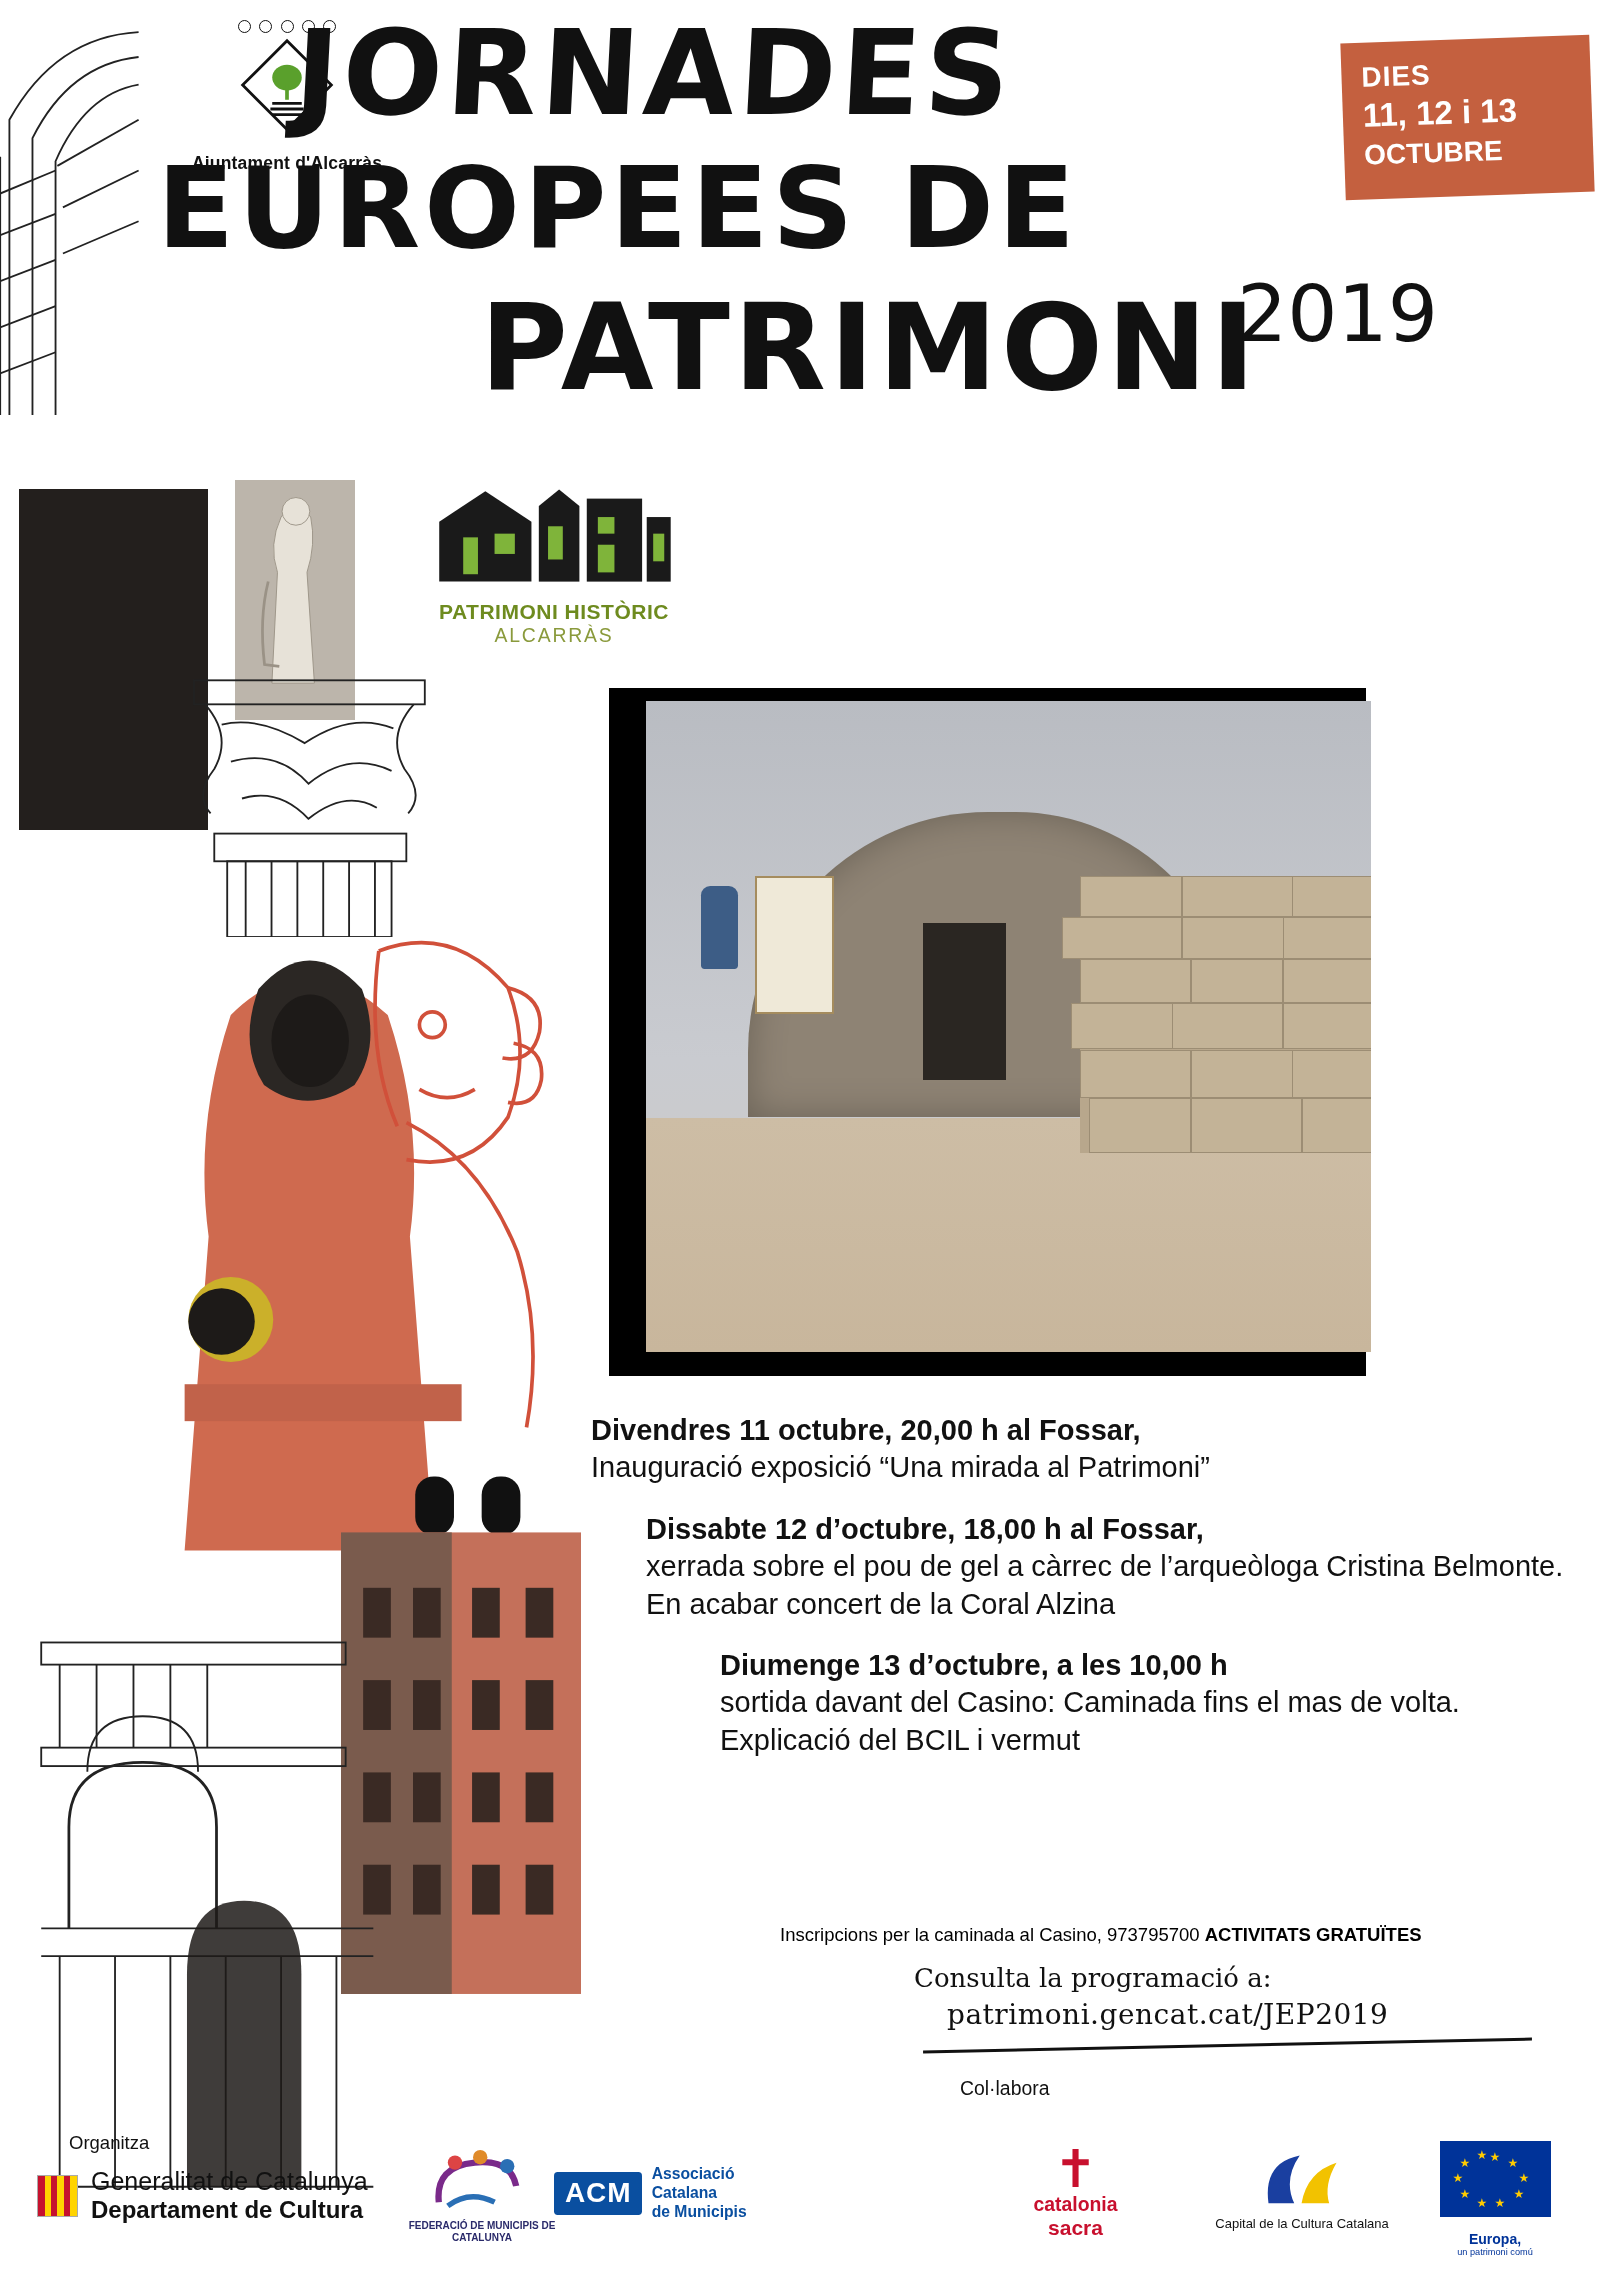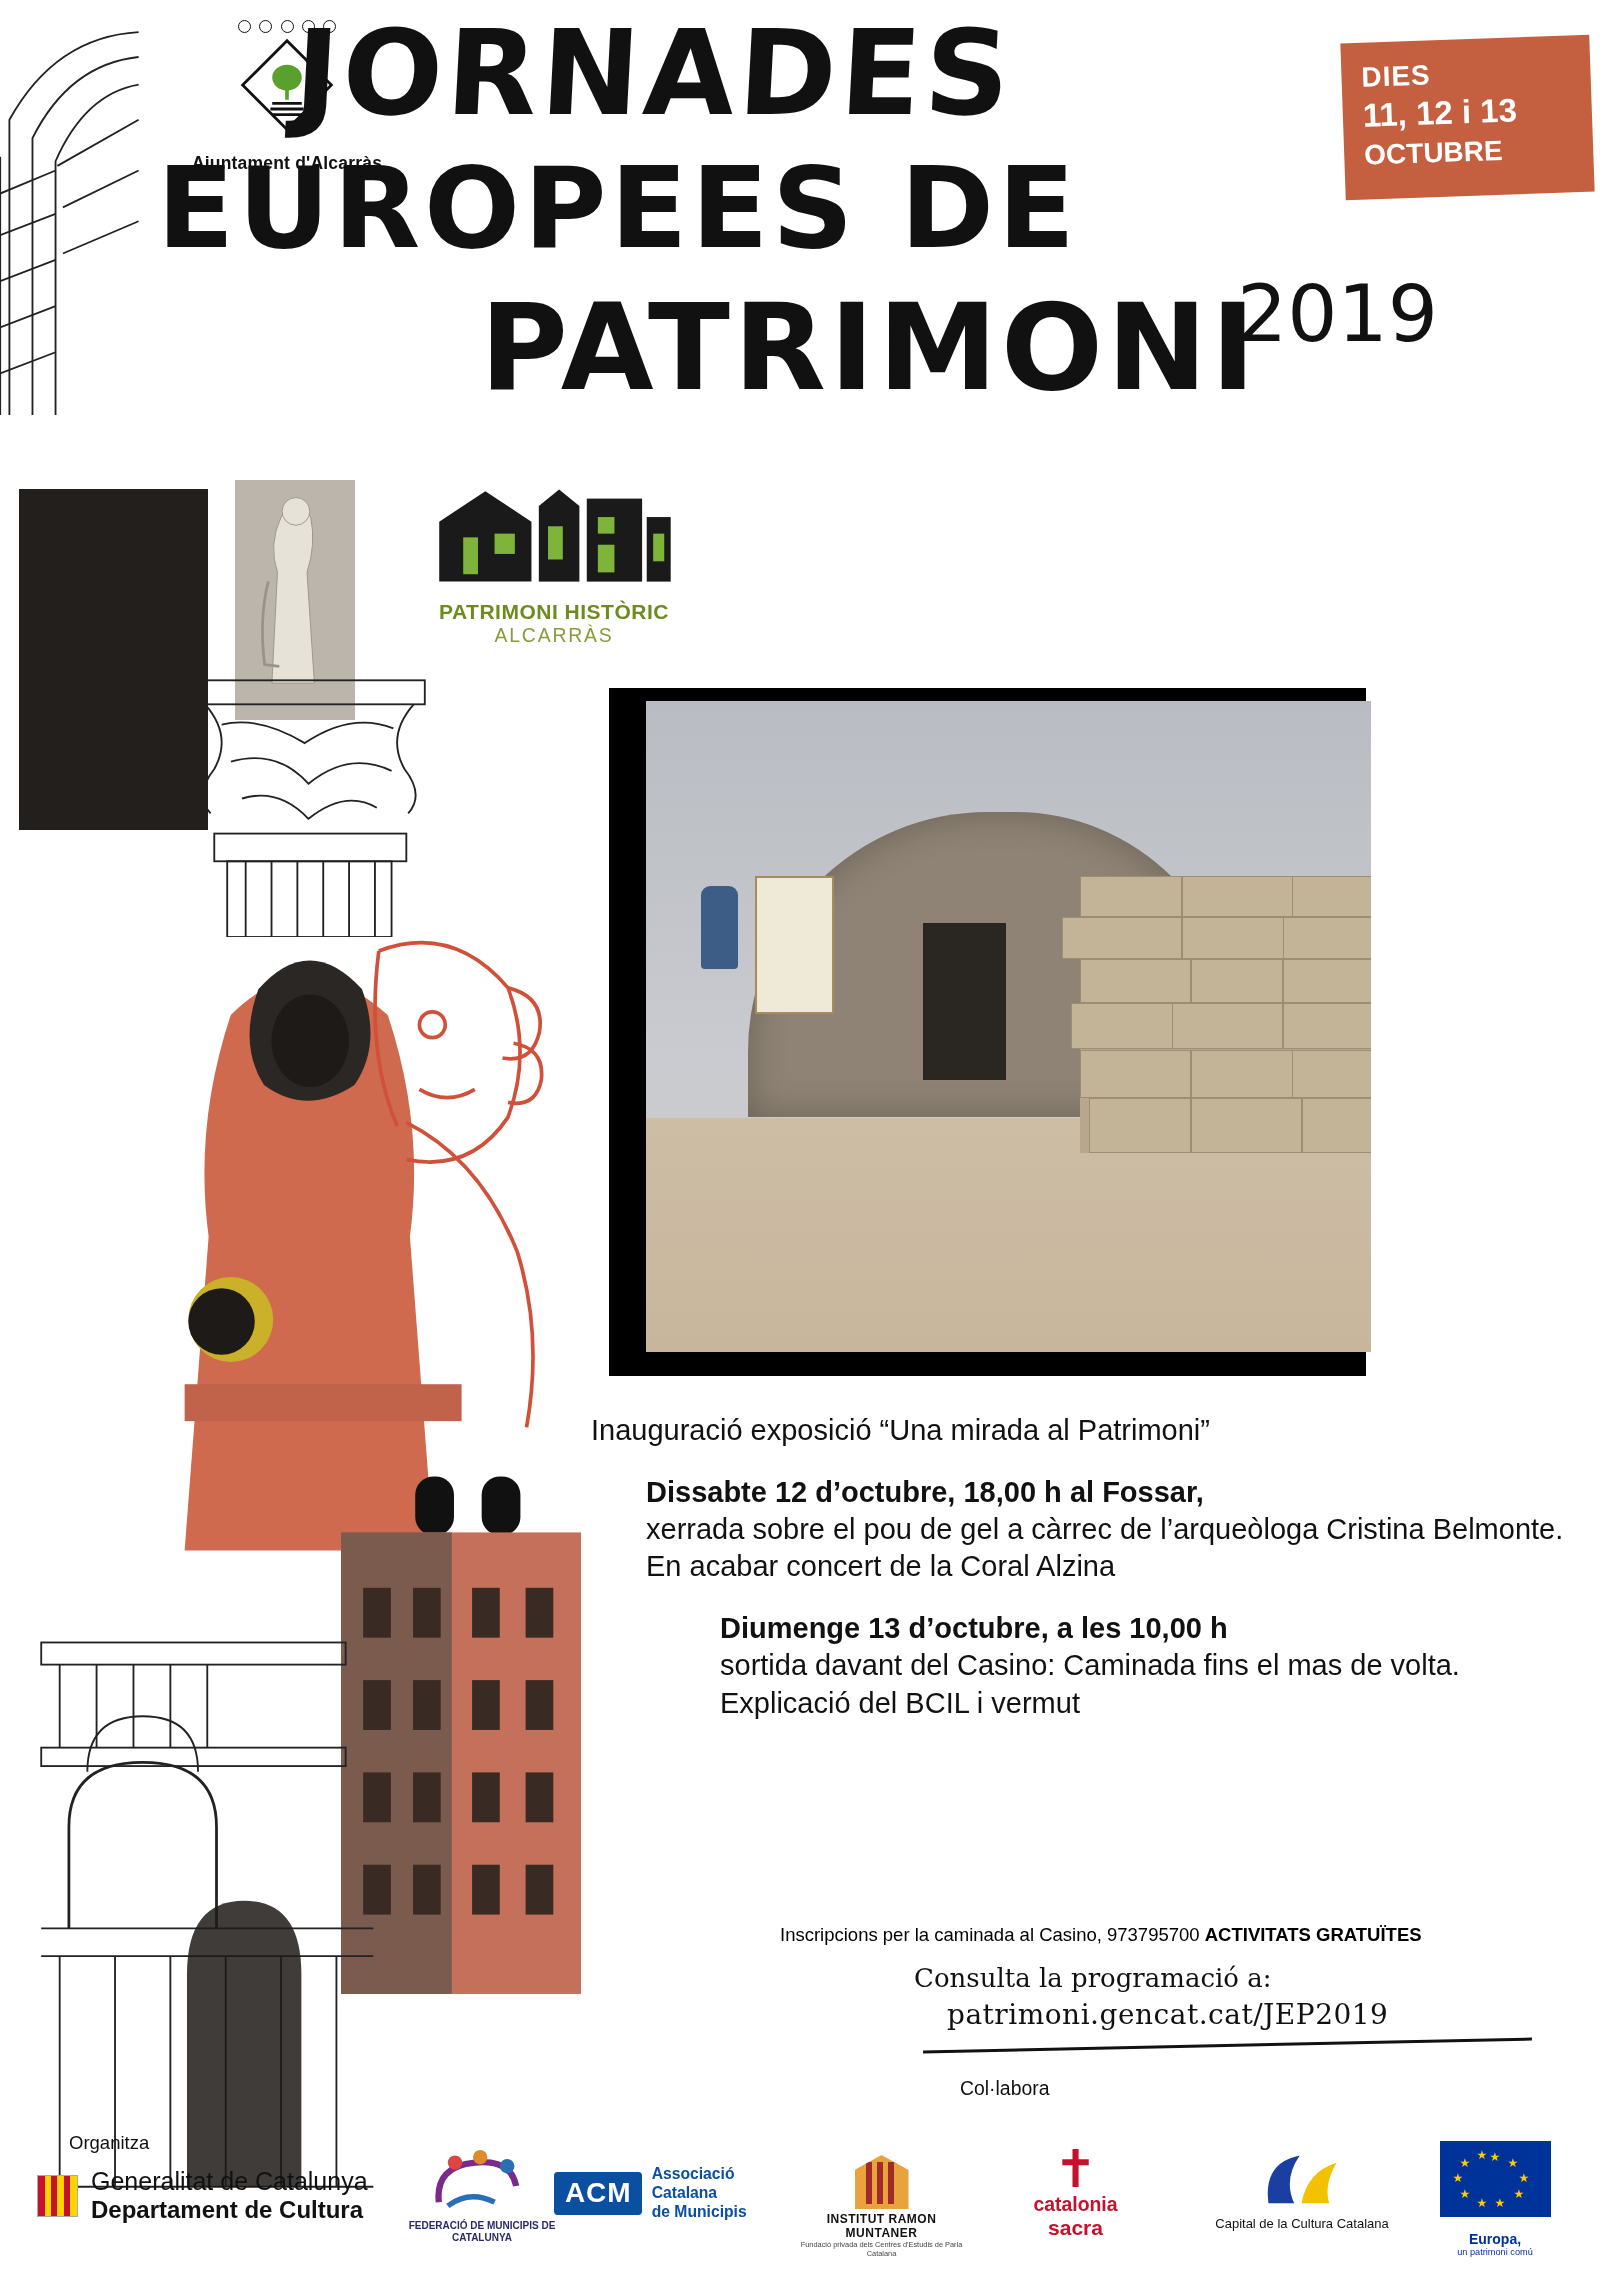--- a/index.html
+++ b/index.html
@@ -318,20 +318,21 @@
       <i style="left:111px;top:222px;width:111px;height:55px"></i>
       <i style="left:222px;top:222px;width:83px;height:55px"></i>
     </div>
     <div class="doorway"></div>
     <div class="panel"></div>
     <div class="person"></div>
   </div>
 
   <div class="program">
     <div class="blk">
+      <div class="p-bold">Divendres 11 octubre, 20,00 h al Fossar,</div>
       <div class="p-reg">Inauguració exposició “Una mirada al Patrimoni”</div>
     </div>
     <div class="blk blk2">
       <div class="p-bold">Dissabte 12 d’octubre, 18,00 h al Fossar,</div>
       <div class="p-reg">xerrada sobre el pou de gel a càrrec de l’arqueòloga Cristina Belmonte. En acabar concert de la Coral Alzina</div>
     </div>
     <div class="blk blk3">
       <div class="p-bold">Diumenge 13 d’octubre, a les 10,00 h</div>
       <div class="p-reg">sortida davant del Casino: Caminada fins el mas de volta. Explicació del BCIL i vermut</div>
     </div>
@@ -372,25 +373,20 @@
 
   <div class="logo-acm">
     <div class="box">ACM</div>
     <div class="cap">
       <div>Associació</div>
       <div>Catalana</div>
       <div>de Municipis</div>
     </div>
   </div>
 
-  <div class="logo-irm">
-    <div class="mark"></div>
-    <div class="cap">INSTITUT RAMON MUNTANER</div>
-    <div class="sub">Fundació privada dels Centres d'Estudis de Parla Catalana</div>
-  </div>
 
   <div class="logo-cs">
     <div class="cross">✝</div>
     <div class="n1">catalonia</div>
     <div class="n2">sacra</div>
   </div>
 
   <div class="logo-ccc">
     <svg class="mark" viewBox="0 0 90 62">
       <path d="M8 58 q-6 -44 34 -52 q-18 26 -6 52Z" fill="#1a3fa0"></path>

